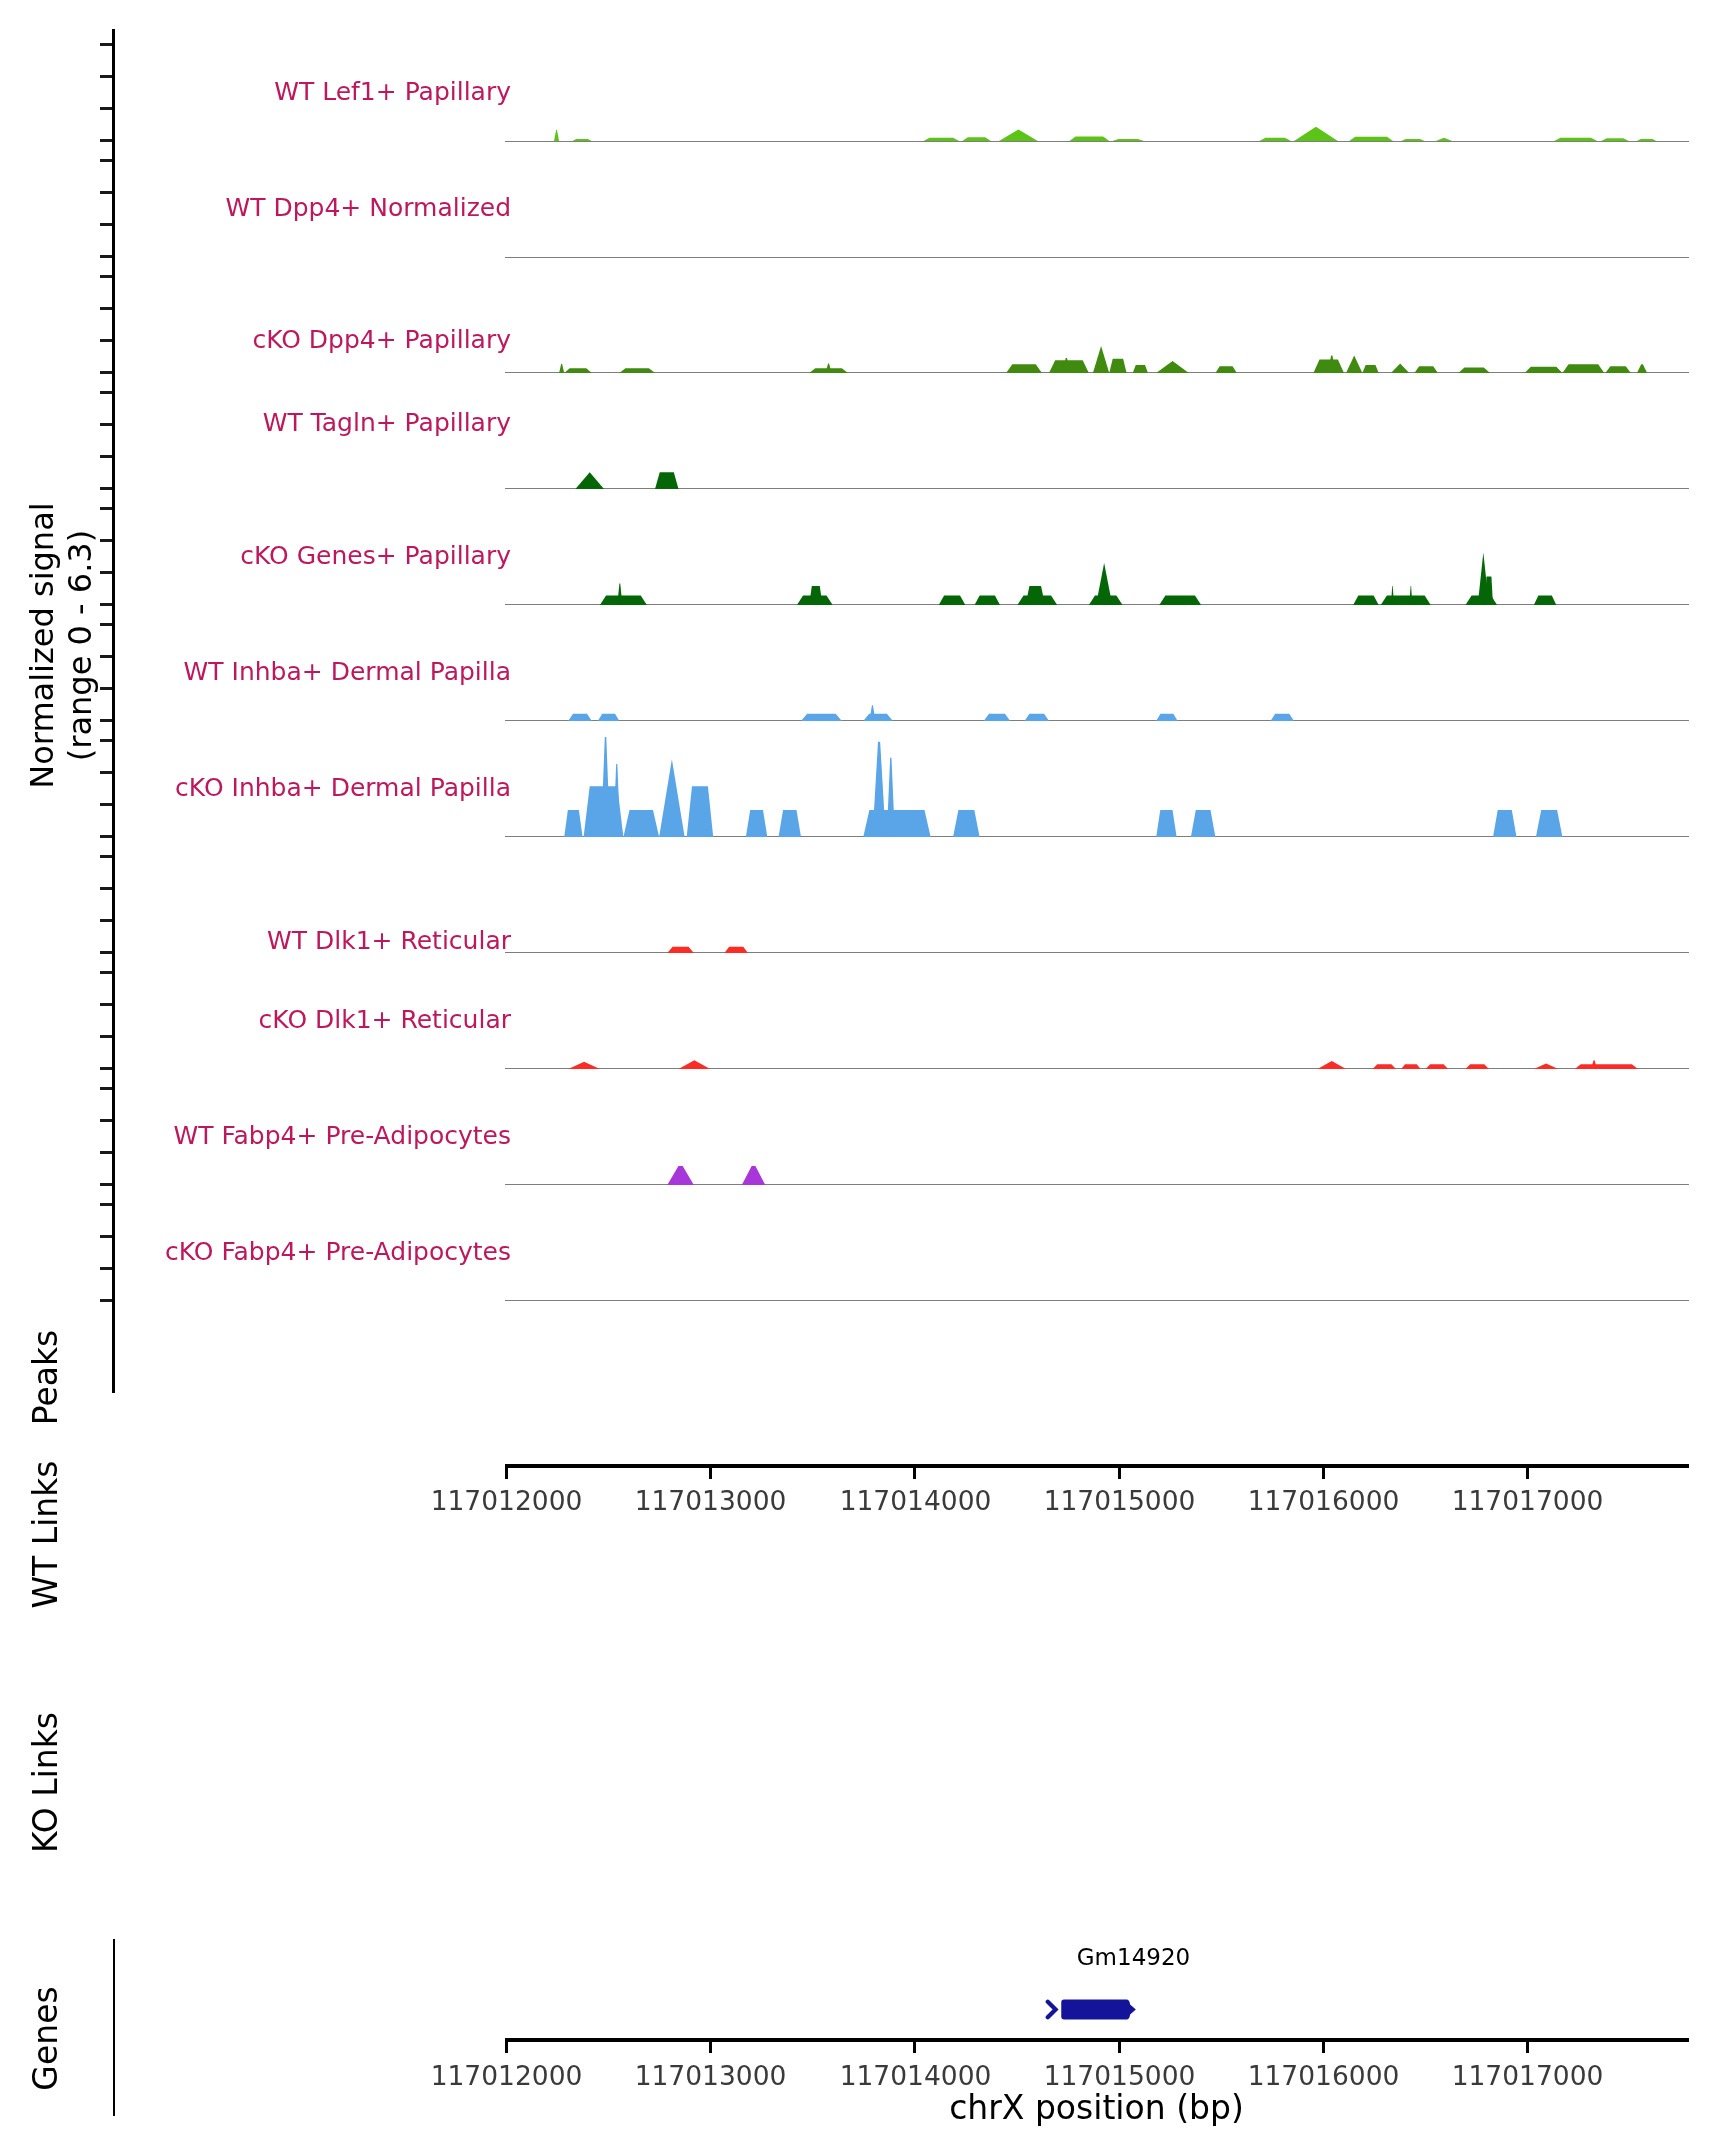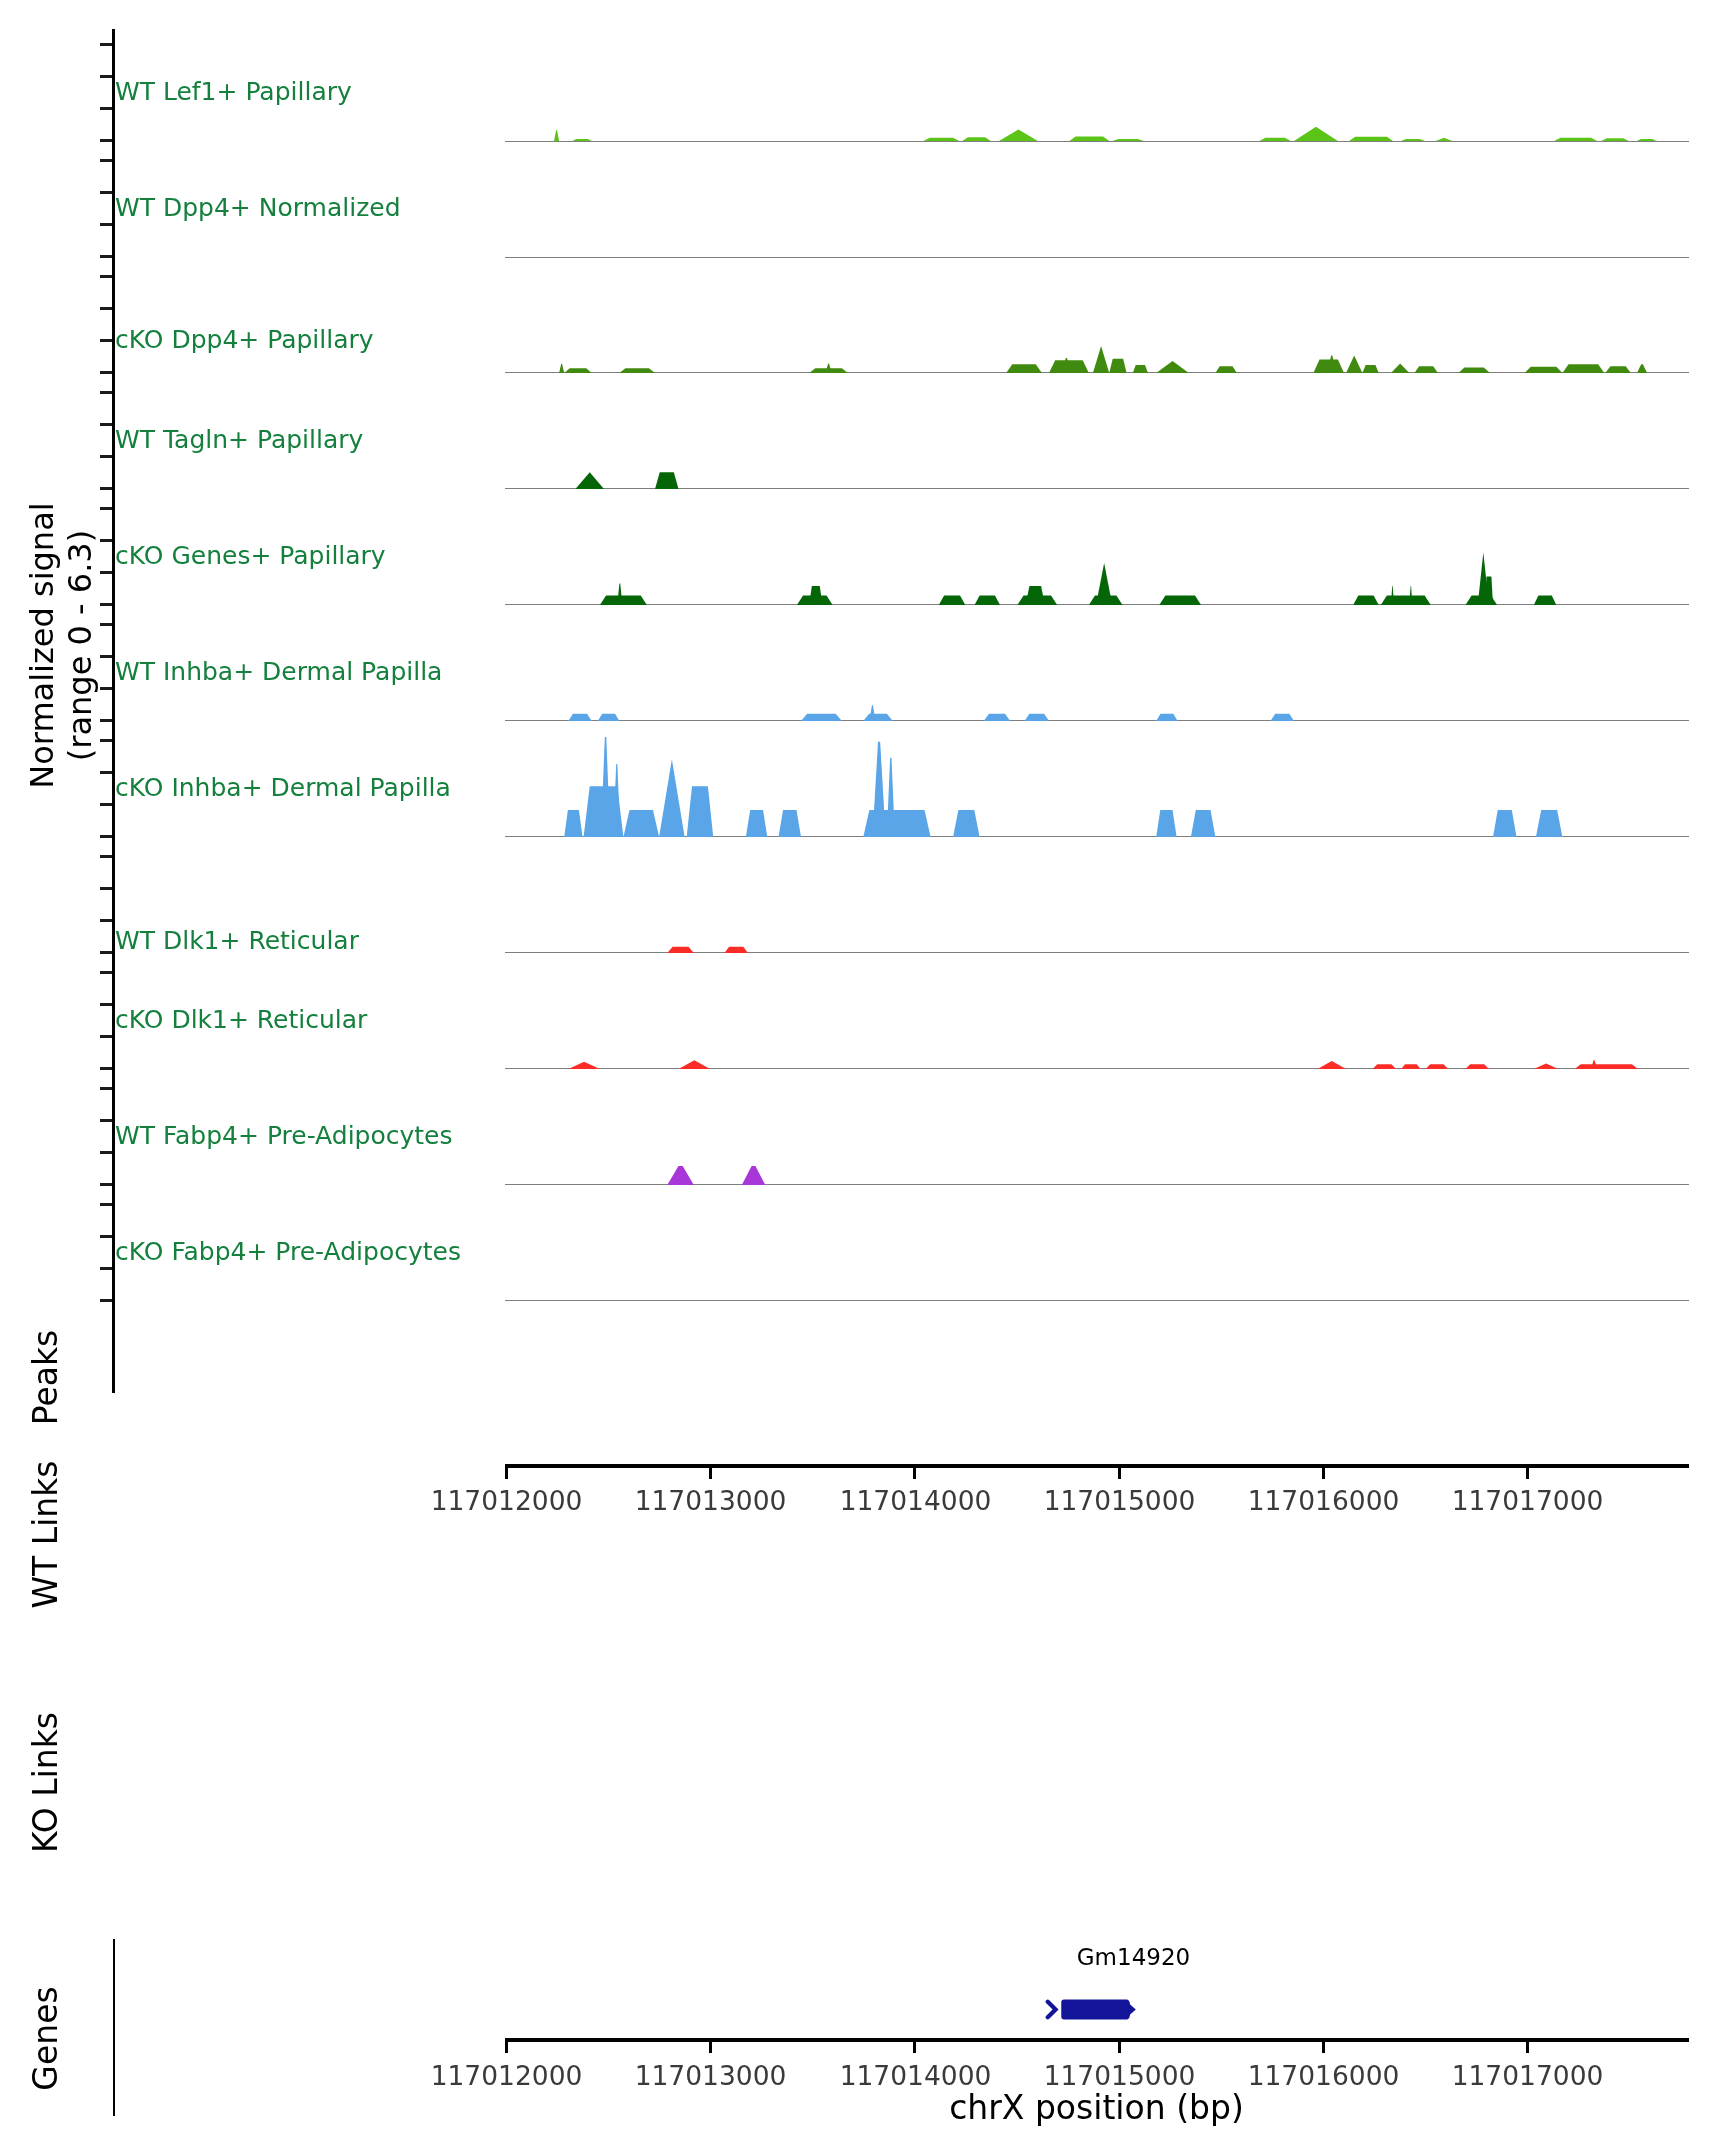--- a/index.html
+++ b/index.html
@@ -5,21 +5,21 @@
   html,body{margin:0;padding:0;background:#ffffff;}
   #fig{position:relative;width:1721px;height:2151px;background:#ffffff;
        font-family:"DejaVu Sans","Liberation Sans",sans-serif;overflow:hidden;}
   .abs{position:absolute;}
   .yaxis-line{position:absolute;left:112px;top:29px;width:2.9px;height:1364px;background:#000;}
   .ytick{position:absolute;width:11.5px;height:2.9px;background:#1a1a1a;}
   .yaxis-label{position:absolute;left:-260px;top:606px;width:645px;height:79px;
                transform:rotate(-90deg);text-align:center;font-size:32px;line-height:1.2;color:#000;}
   .section-label{position:absolute;left:-63px;width:215px;height:37px;transform:rotate(-90deg);
                  text-align:center;font-size:33px;color:#000;white-space:nowrap;}
-  .track-label{position:absolute;left:115px;width:396px;text-align:left;font-size:25px;color:#15803d;white-space:nowrap;}
+  .track-label{position:absolute;left:115px;width:396px;text-align:right;font-size:25px;color:#be185d;white-space:nowrap;}
   .baseline{position:absolute;left:505px;width:1184px;height:1.4px;background:#7e7e7e;}
   .sigsvg{position:absolute;left:505px;width:1184px;height:100px;}
   .xaxis-line{position:absolute;left:505px;width:1184px;height:4.3px;background:#000;}
   .xtick{position:absolute;width:2.9px;height:10.8px;background:#000;}
   .xtick-label{position:absolute;width:201px;text-align:center;font-size:26.5px;color:#3a3a3a;white-space:nowrap;}
   .xaxis-title{position:absolute;width:459px;text-align:center;font-size:33px;color:#000;}
   .genes-line{position:absolute;left:113px;top:1939px;width:2.2px;height:177px;background:#000;}
   .gene-label{position:absolute;width:229px;text-align:center;font-size:23px;color:#000;}
   .gene-svg{position:absolute;height:27px;}
 </style>
@@ -131,21 +131,21 @@
           <polygon points="4340,140 4385,126.66666666666667 4385,126.66666666666667 4430,140" fill="#418a10"></polygon>
           <polygon points="4455,140 4478,130.66666666666666 4547,130.66666666666666 4570,140" fill="#418a10"></polygon>
           <polygon points="4670,140 4700,132.22222222222223 4795,132.22222222222223 4825,140" fill="#418a10"></polygon>
           <polygon points="4995,140 5025,131.11111111111111 5150,131.11111111111111 5180,140" fill="#418a10"></polygon>
           <polygon points="5180,140 5210,127.77777777777777 5355,127.77777777777777 5385,140" fill="#418a10"></polygon>
           <polygon points="5390,140 5415,130.66666666666666 5490,130.66666666666666 5515,140" fill="#418a10"></polygon>
           <polygon points="5545,140 5566,127.77777777777777 5574,127.77777777777777 5595,140" fill="#418a10"></polygon>
         </svg>
       </div>
       <div class="abs" style="left: 0px; top: 0px;">
-        <div class="track-label" style="top: 425px;">WT Tagln+ Papillary</div>
+        <div class="track-label" style="top: 408px;">WT Tagln+ Papillary</div>
         <div class="baseline" style="top: 488px;"></div>
         <svg class="sigsvg" viewBox="0 0 5800 140" preserveAspectRatio="none" style="top: 389px;">
           <polygon points="345,140 415,116.66666666666666 415,116.66666666666666 485,140" fill="#056608"></polygon>
           <polygon points="735,140 758,116.66666666666666 827,116.66666666666666 850,140" fill="#056608"></polygon>
         </svg>
       </div>
       <div class="abs" style="left: 0px; top: 0px;">
         <div class="track-label" style="top: 541px;">cKO Genes+ Papillary</div>
         <div class="baseline" style="top: 604px;"></div>
         <svg class="sigsvg" viewBox="0 0 5800 140" preserveAspectRatio="none" style="top: 505px;">

